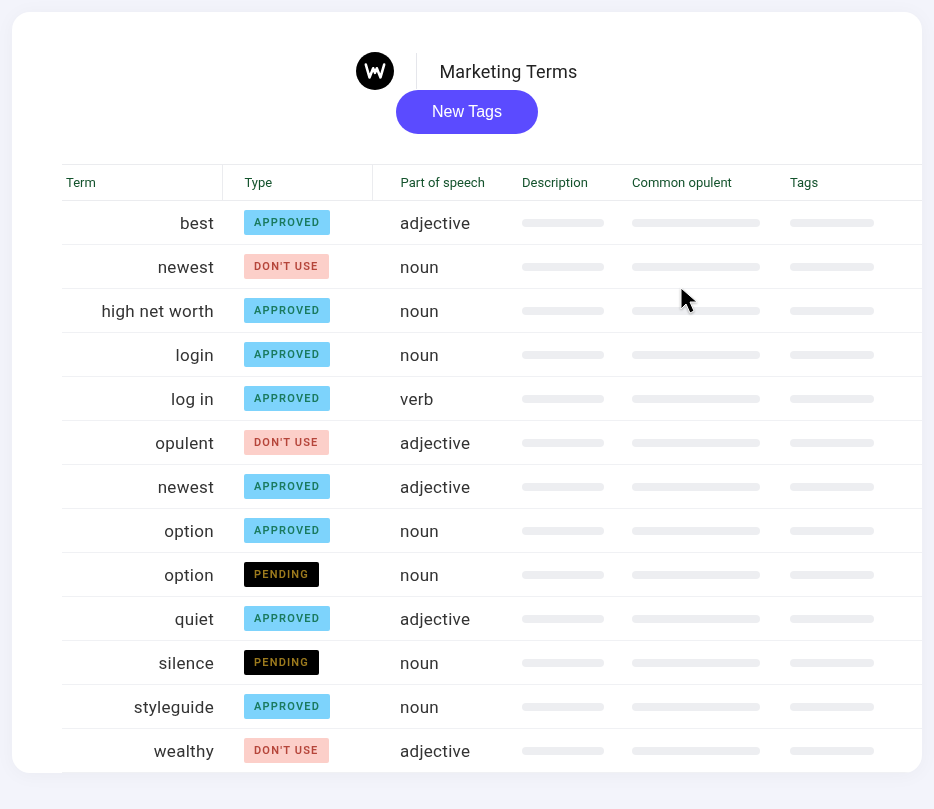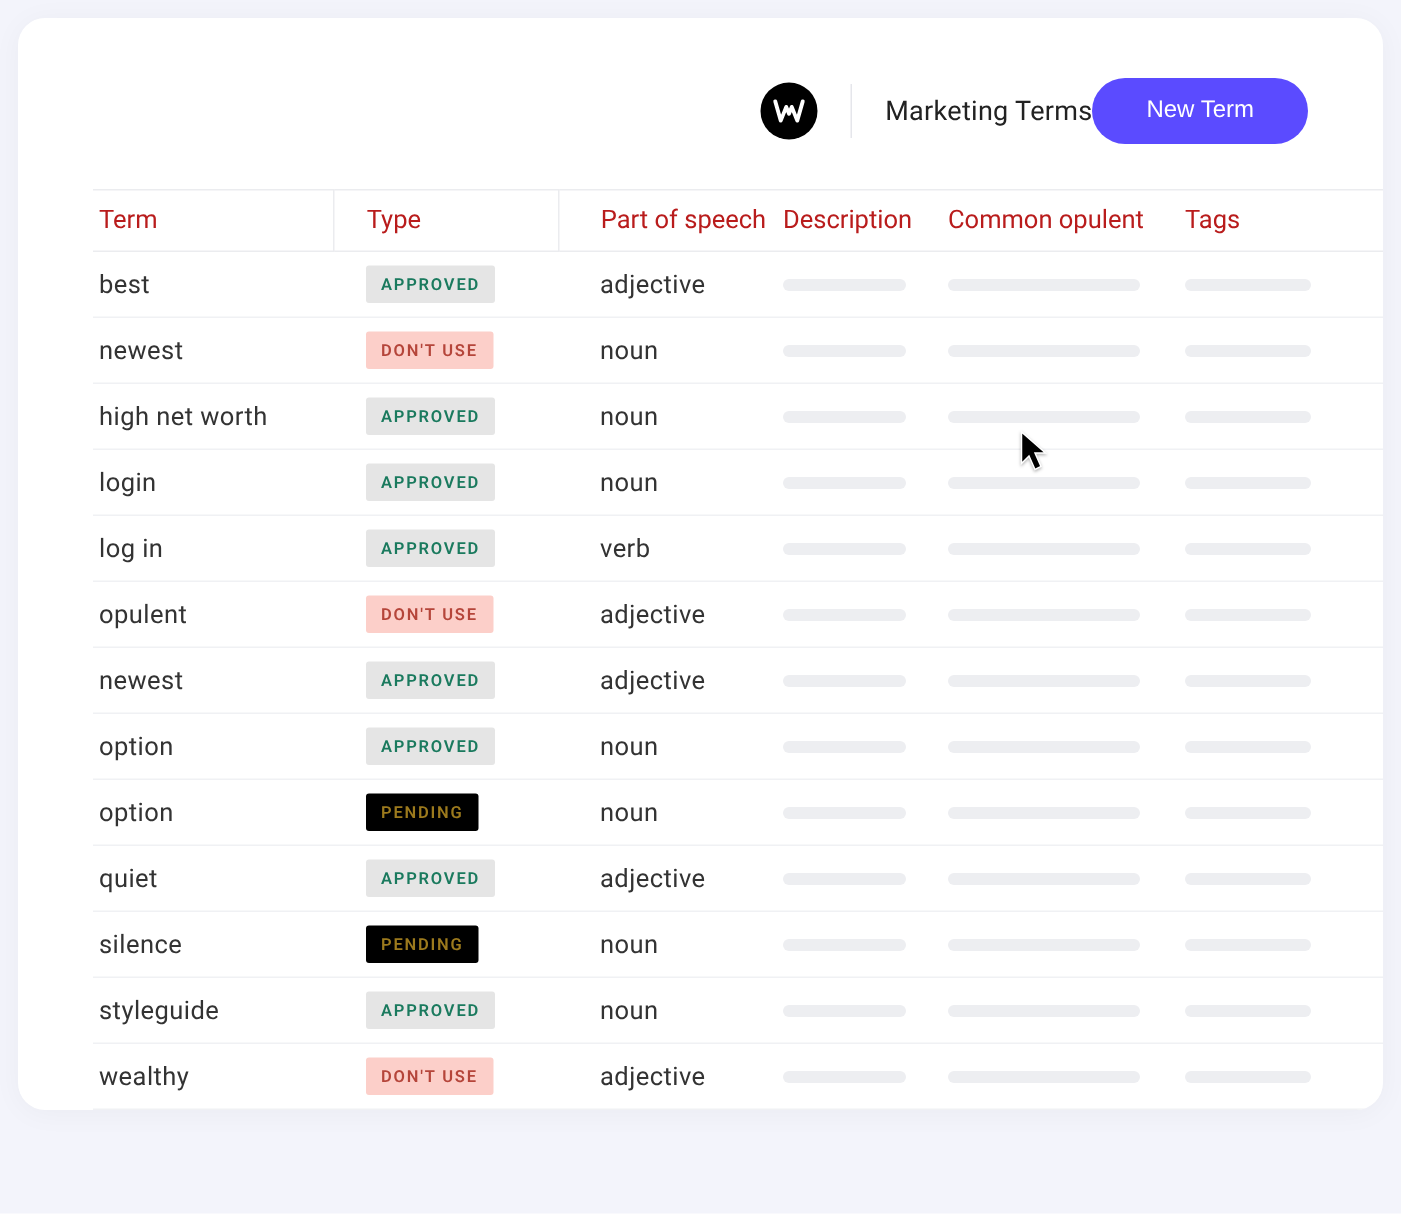--- a/index.html
+++ b/index.html
@@ -19,22 +19,23 @@
       background: #ffffff;
       border-radius: 18px;
       box-shadow: 0 2px 20px rgba(0,0,0,0.04);
       padding: 0;
       height: 100%;
       overflow: hidden;
     }
     .header {
       display: flex;
       align-items: center;
-      justify-content: flex-end;
+      justify-content: flex-start;
       padding: 40px 50px 30px 50px;
+      flex-direction: column;
     }
     .header-left {
       display: flex;
       align-items: center;
     }
     .logo {
       width: 38px;
       height: 38px;
       border-radius: 50%;
       background: #000000;
@@ -72,22 +73,22 @@
       cursor: pointer;
     }
     .table {
       width: calc(100% - 50px);
       margin-left: 50px;
       border-collapse: collapse;
     }
     .table thead th {
       text-align: left;
       font-weight: 400;
-      font-size: 17px;
-      color: #b91c1c;
+      font-size: 13px;
+      color: #14532d;
       padding: 10px 8px 10px 0;
       border-top: 1px solid #ebecef;
       border-bottom: 1px solid #ebecef;
     }
     .table thead th:first-child {
       padding-left: 4px;
     }
     .table thead th.col-term { width: 160px; border-right: 1px solid #ebecef; }
     .table thead th.col-type { width: 150px; padding-left: 22px; border-right: 1px solid #ebecef; margin-left: 20px;}
     .table thead th.col-pos { width: 150px; padding-left: 28px;}
@@ -98,20 +99,21 @@
       border-bottom: 1px solid #f0f1f4;
     }
     .table tbody td {
       padding: 9px 8px 9px 0;
       font-size: 17px;
       color: #333;
       vertical-align: middle;
     }
     .table tbody td:first-child {
       padding-left: 4px;
+      text-align: right;
     }
     .term-cell {
       font-weight: 400;
       letter-spacing: 0.3px;
       color: #2a2a2a;
     }
     .type-cell {
       padding-left: 22px !important;
     }
     .pos-cell {
@@ -122,21 +124,21 @@
       display: inline-block;
       font-size: 11px;
       font-weight: 600;
       letter-spacing: 1.2px;
       text-transform: uppercase;
       padding: 6px 10px;
       border-radius: 2px;
       white-space: nowrap;
     }
     .badge-approved {
-      background: #e5e5e5;
+      background: #7dd3fc;
       color: #1a7a5e;
     }
     .badge-dontuse {
       background: #fccfc9;
       color: #b5453a;
     }
     .badge-pending {
       background: #000000;
       color: #9c7a1d;
     }
@@ -168,21 +170,21 @@
   <div class="header">
     <div class="header-left">
       <div class="logo">
         <svg viewBox="0 0 24 24">
               <path d="M2 5 L6 19 L10 9 L12 14 L14 9 L18 19 L22 5" stroke="#fff" stroke-width="2.8" fill="none" stroke-linecap="round" stroke-linejoin="round"></path>
             </svg>
       </div>
       <div class="divider-v"></div>
       <div class="page-title">Marketing Terms</div>
     </div>
-    <button class="new-term-btn">New Term</button>
+    <button class="new-term-btn">New Tags</button>
   </div>
 
   <table class="table">
     <thead>
       <tr>
         <th class="col-term">Term</th>
         <th class="col-type">Type</th>
         <th class="col-pos">Part of speech</th>
         <th class="col-desc">Description</th>
         <th class="col-mist">Common opulent</th>

